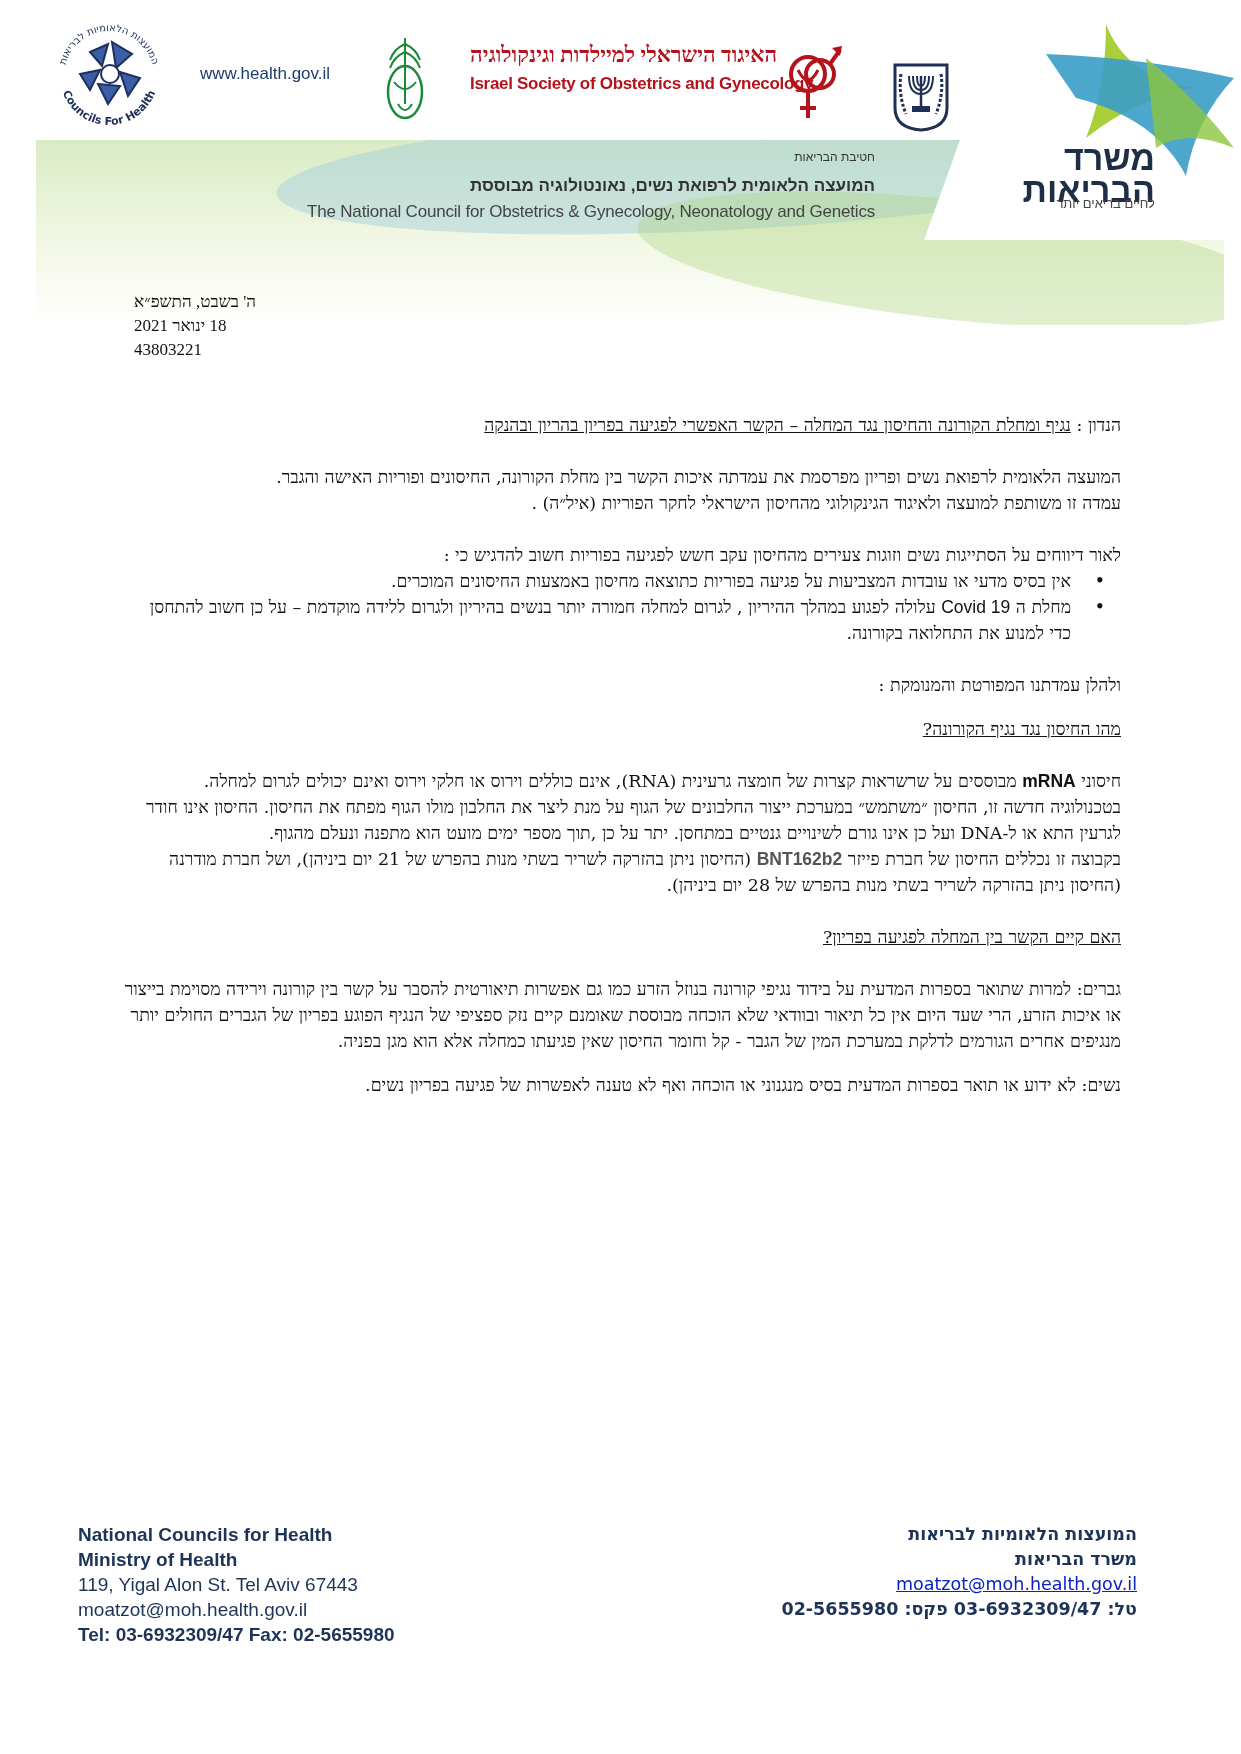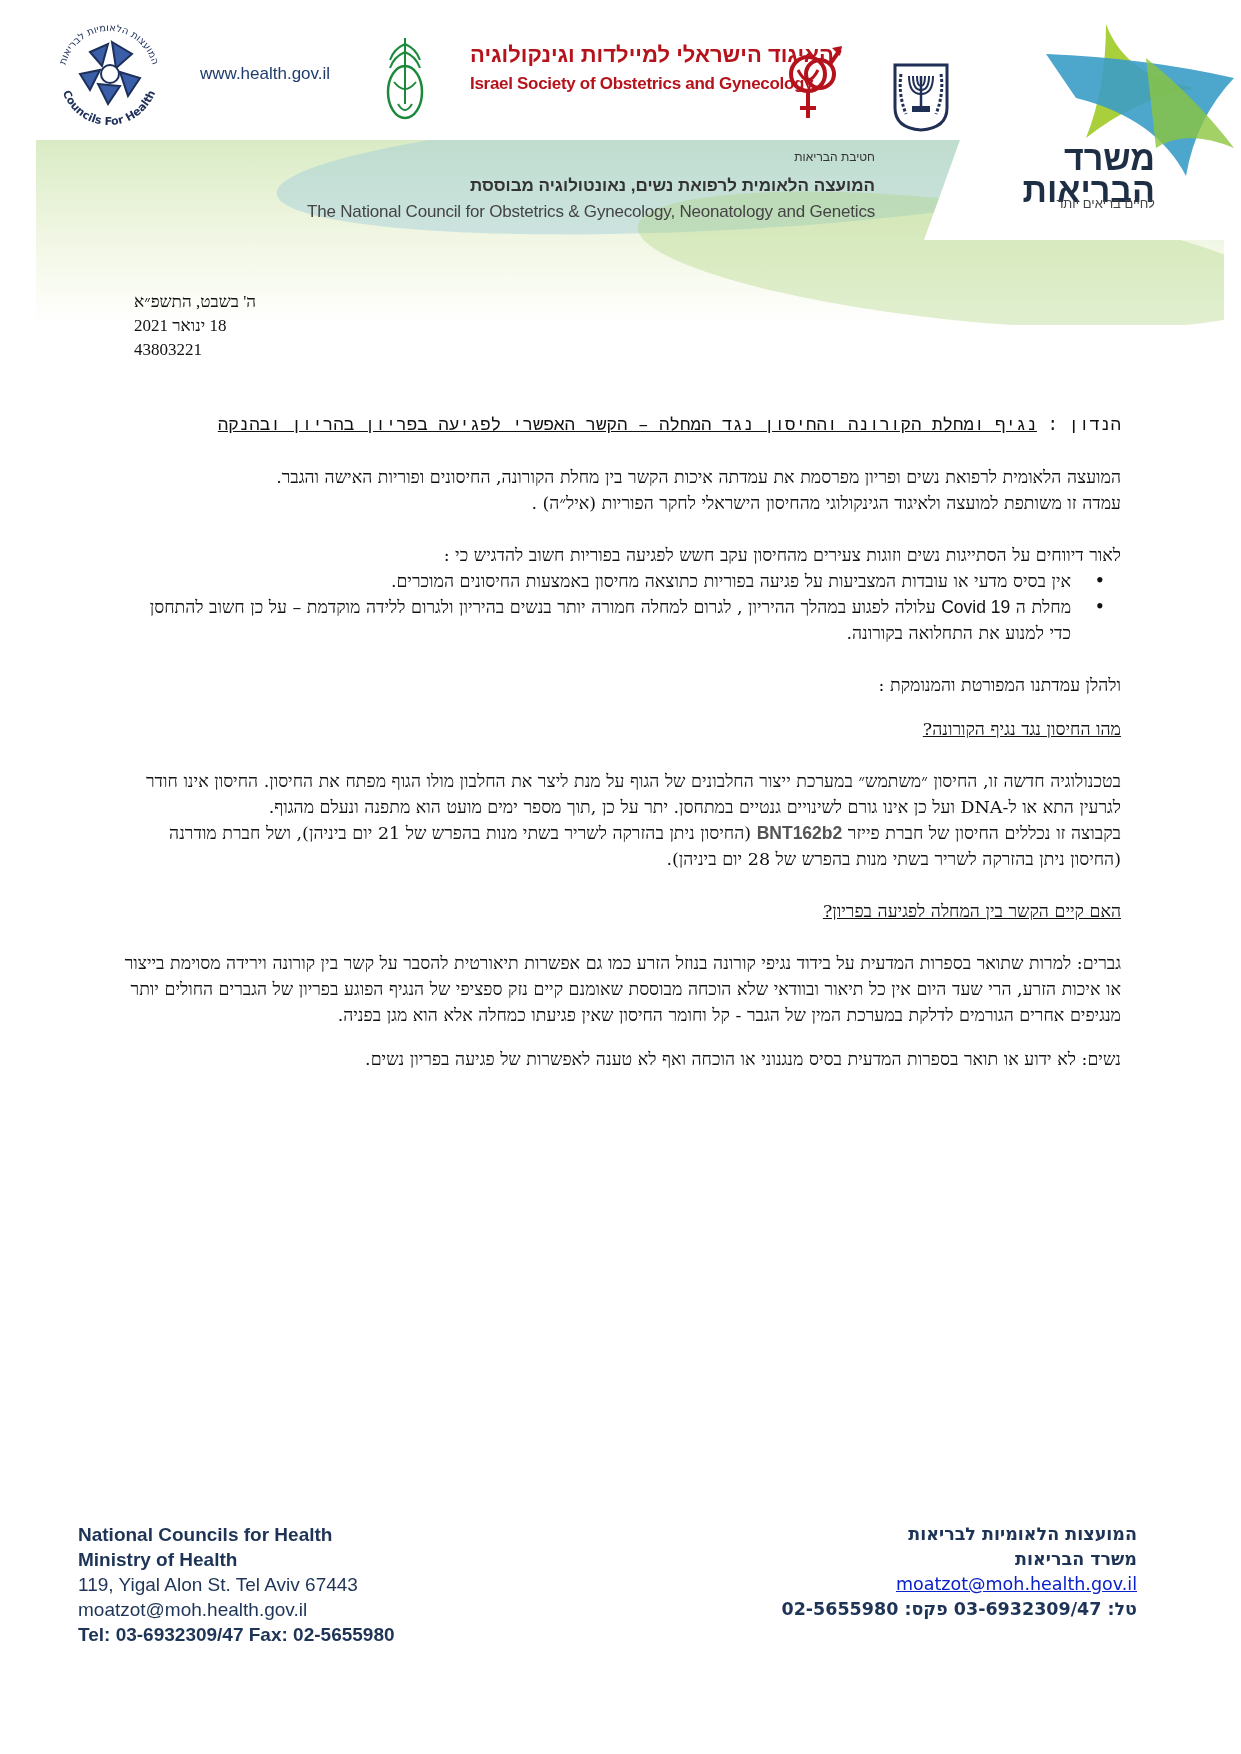--- a/index.html
+++ b/index.html
@@ -14,21 +14,21 @@
             border-radius: 50%; background: rgba(160, 205, 220, 0.45); transform: rotate(-3deg); }
   .banner .swoosh2 { position: absolute; left: 600px; top: 60px; width: 640px; height: 120px;
             border-radius: 50%; background: rgba(170, 210, 120, 0.35); transform: rotate(6deg); }
   .banner .white-tab { position: absolute; right: 0; top: 0; width: 300px; height: 100px;
             background: #ffffff; clip-path: polygon(12% 0, 100% 0, 100% 100%, 0 100%); }
 
   .logo-councils { position: absolute; left: 50px; top: 14px; width: 118px; height: 118px; }
   .url-text { position: absolute; left: 200px; top: 64px; font-family: "Liberation Sans", sans-serif;
               font-size: 17px; color: #1f3c6c; }
   .logo-ima { position: absolute; left: 384px; top: 34px; width: 42px; height: 88px; }
-  .isog-he { position: absolute; left: 470px; top: 42px; font-family: Liberation Sans, sans-serif;
+  .isog-he { position: absolute; left: 470px; top: 42px; font-family: Liberation Serif, serif;
              font-weight: bold; font-size: 22px; color: #b5121b; direction: rtl; white-space: nowrap; }
   .isog-en { position: absolute; left: 470px; top: 74px; font-family: "Liberation Sans", sans-serif;
              font-weight: bold; font-size: 17px; color: #b5121b; white-space: nowrap; letter-spacing: -0.3px; }
   .logo-gender { position: absolute; left: 786px; top: 44px; width: 58px; height: 80px; }
   .logo-emblem { position: absolute; left: 892px; top: 62px; width: 58px; height: 70px; }
   .logo-moh-star { position: absolute; left: 1046px; top: 18px; width: 190px; height: 160px; }
 
   .division { position: absolute; right: 366px; top: 150px; font-family: "Liberation Sans", sans-serif;
               font-size: 12px; color: #333; direction: rtl; }
   .council-he { position: absolute; right: 366px; top: 176px; font-family: "Liberation Sans", sans-serif;
@@ -42,21 +42,21 @@
                 font-size: 13px; color: #444; direction: rtl; }
 
   
   .date-block { position: absolute; left: 134px; top: 290px; font-family: "DejaVu Sans", sans-serif;
                 font-size: 17px; line-height: 24px; color: #111; }
   .date-block div { direction: rtl; text-align: left; unicode-bidi: plaintext; font-family: Liberation Serif, serif; }
 
   
   .body { position: absolute; left: 124px; right: 120px; top: 412px; direction: rtl; text-align: right;
           font-family: "DejaVu Serif", serif; font-size: 17.5px; line-height: 26px; color: #111; }
-  .subject { margin-top: 0; font-family: Liberation Mono, monospace; }
+  .subject { margin-top: 0; }
   .subject .u { text-decoration: underline; }
   .para { margin: 0; }
   .gap-lg { height: 26px; }
   .gap-md { height: 18px; }
   .heading-u { text-decoration: underline; display: inline-block; }
   .bullets { list-style: none; margin: 0; padding: 0 50px 0 0; }
   .bullets li { position: relative; }
   .bullets li::before { content: "\2022"; position: absolute; right: -34px; top: 0; font-size: 18px; }
   .latin { font-family: "Liberation Sans", sans-serif; }
   .latin-bold { font-family: "Liberation Sans", sans-serif; font-weight: bold; }
@@ -161,20 +161,23 @@
       <span>מחלת ה </span><span class="latin">Covid 19</span><span> עלולה לפגוע במהלך ההיריון , לגרום למחלה חמורה יותר בנשים בהיריון ולגרום ללידה מוקדמת – על כן חשוב להתחסן כדי למנוע את התחלואה בקורונה.</span>
     </li>
   </ul>
   <div class="gap-lg"></div>
   <p class="para">ולהלן עמדתנו המפורטת והמנומקת :</p>
   <div class="gap-md"></div>
   <p class="para">
     <span class="heading-u">מהו החיסון נגד נגיף הקורונה?</span>
   </p>
   <div class="gap-lg"></div>
+  <p class="para">
+    <span>חיסוני </span><span class="latin-bold">mRNA</span><span> מבוססים על שרשראות קצרות של חומצה גרעינית (RNA), אינם כוללים וירוס או חלקי וירוס ואינם יכולים לגרום למחלה.</span>
+  </p>
   <p class="para">בטכנולוגיה חדשה זו, החיסון ״משתמש״ במערכת ייצור החלבונים של הגוף על מנת ליצר את החלבון מולו הגוף מפתח את החיסון. החיסון אינו חודר לגרעין התא או ל-DNA ועל כן אינו גורם לשינויים גנטיים במתחסן. יתר על כן ,תוך מספר ימים מועט הוא מתפנה ונעלם מהגוף.</p>
   <p class="para">
     <span>בקבוצה זו נכללים החיסון של חברת פייזר </span><span class="latin-bold bnt">BNT162b2</span><span> (החיסון ניתן בהזרקה לשריר בשתי מנות בהפרש של 21 יום ביניהן), ושל חברת מודרנה (החיסון ניתן בהזרקה לשריר בשתי מנות בהפרש של 28 יום ביניהן).</span>
   </p>
   <div class="gap-lg"></div>
   <p class="para">
     <span class="heading-u">האם קיים הקשר בין המחלה לפגיעה בפריון?</span>
   </p>
   <div class="gap-lg"></div>
   <p class="para">גברים: למרות שתואר בספרות המדעית על בידוד נגיפי קורונה בנוזל הזרע כמו גם אפשרות תיאורטית להסבר על קשר בין קורונה וירידה מסוימת בייצור או איכות הזרע,  הרי שעד היום אין כל תיאור ובוודאי שלא הוכחה מבוססת שאומנם קיים נזק ספציפי של הנגיף הפוגע בפריון של הגברים החולים יותר מנגיפים אחרים הגורמים לדלקת במערכת המין של הגבר  - קל וחומר החיסון שאין פגיעתו כמחלה אלא הוא מגן בפניה.</p>

